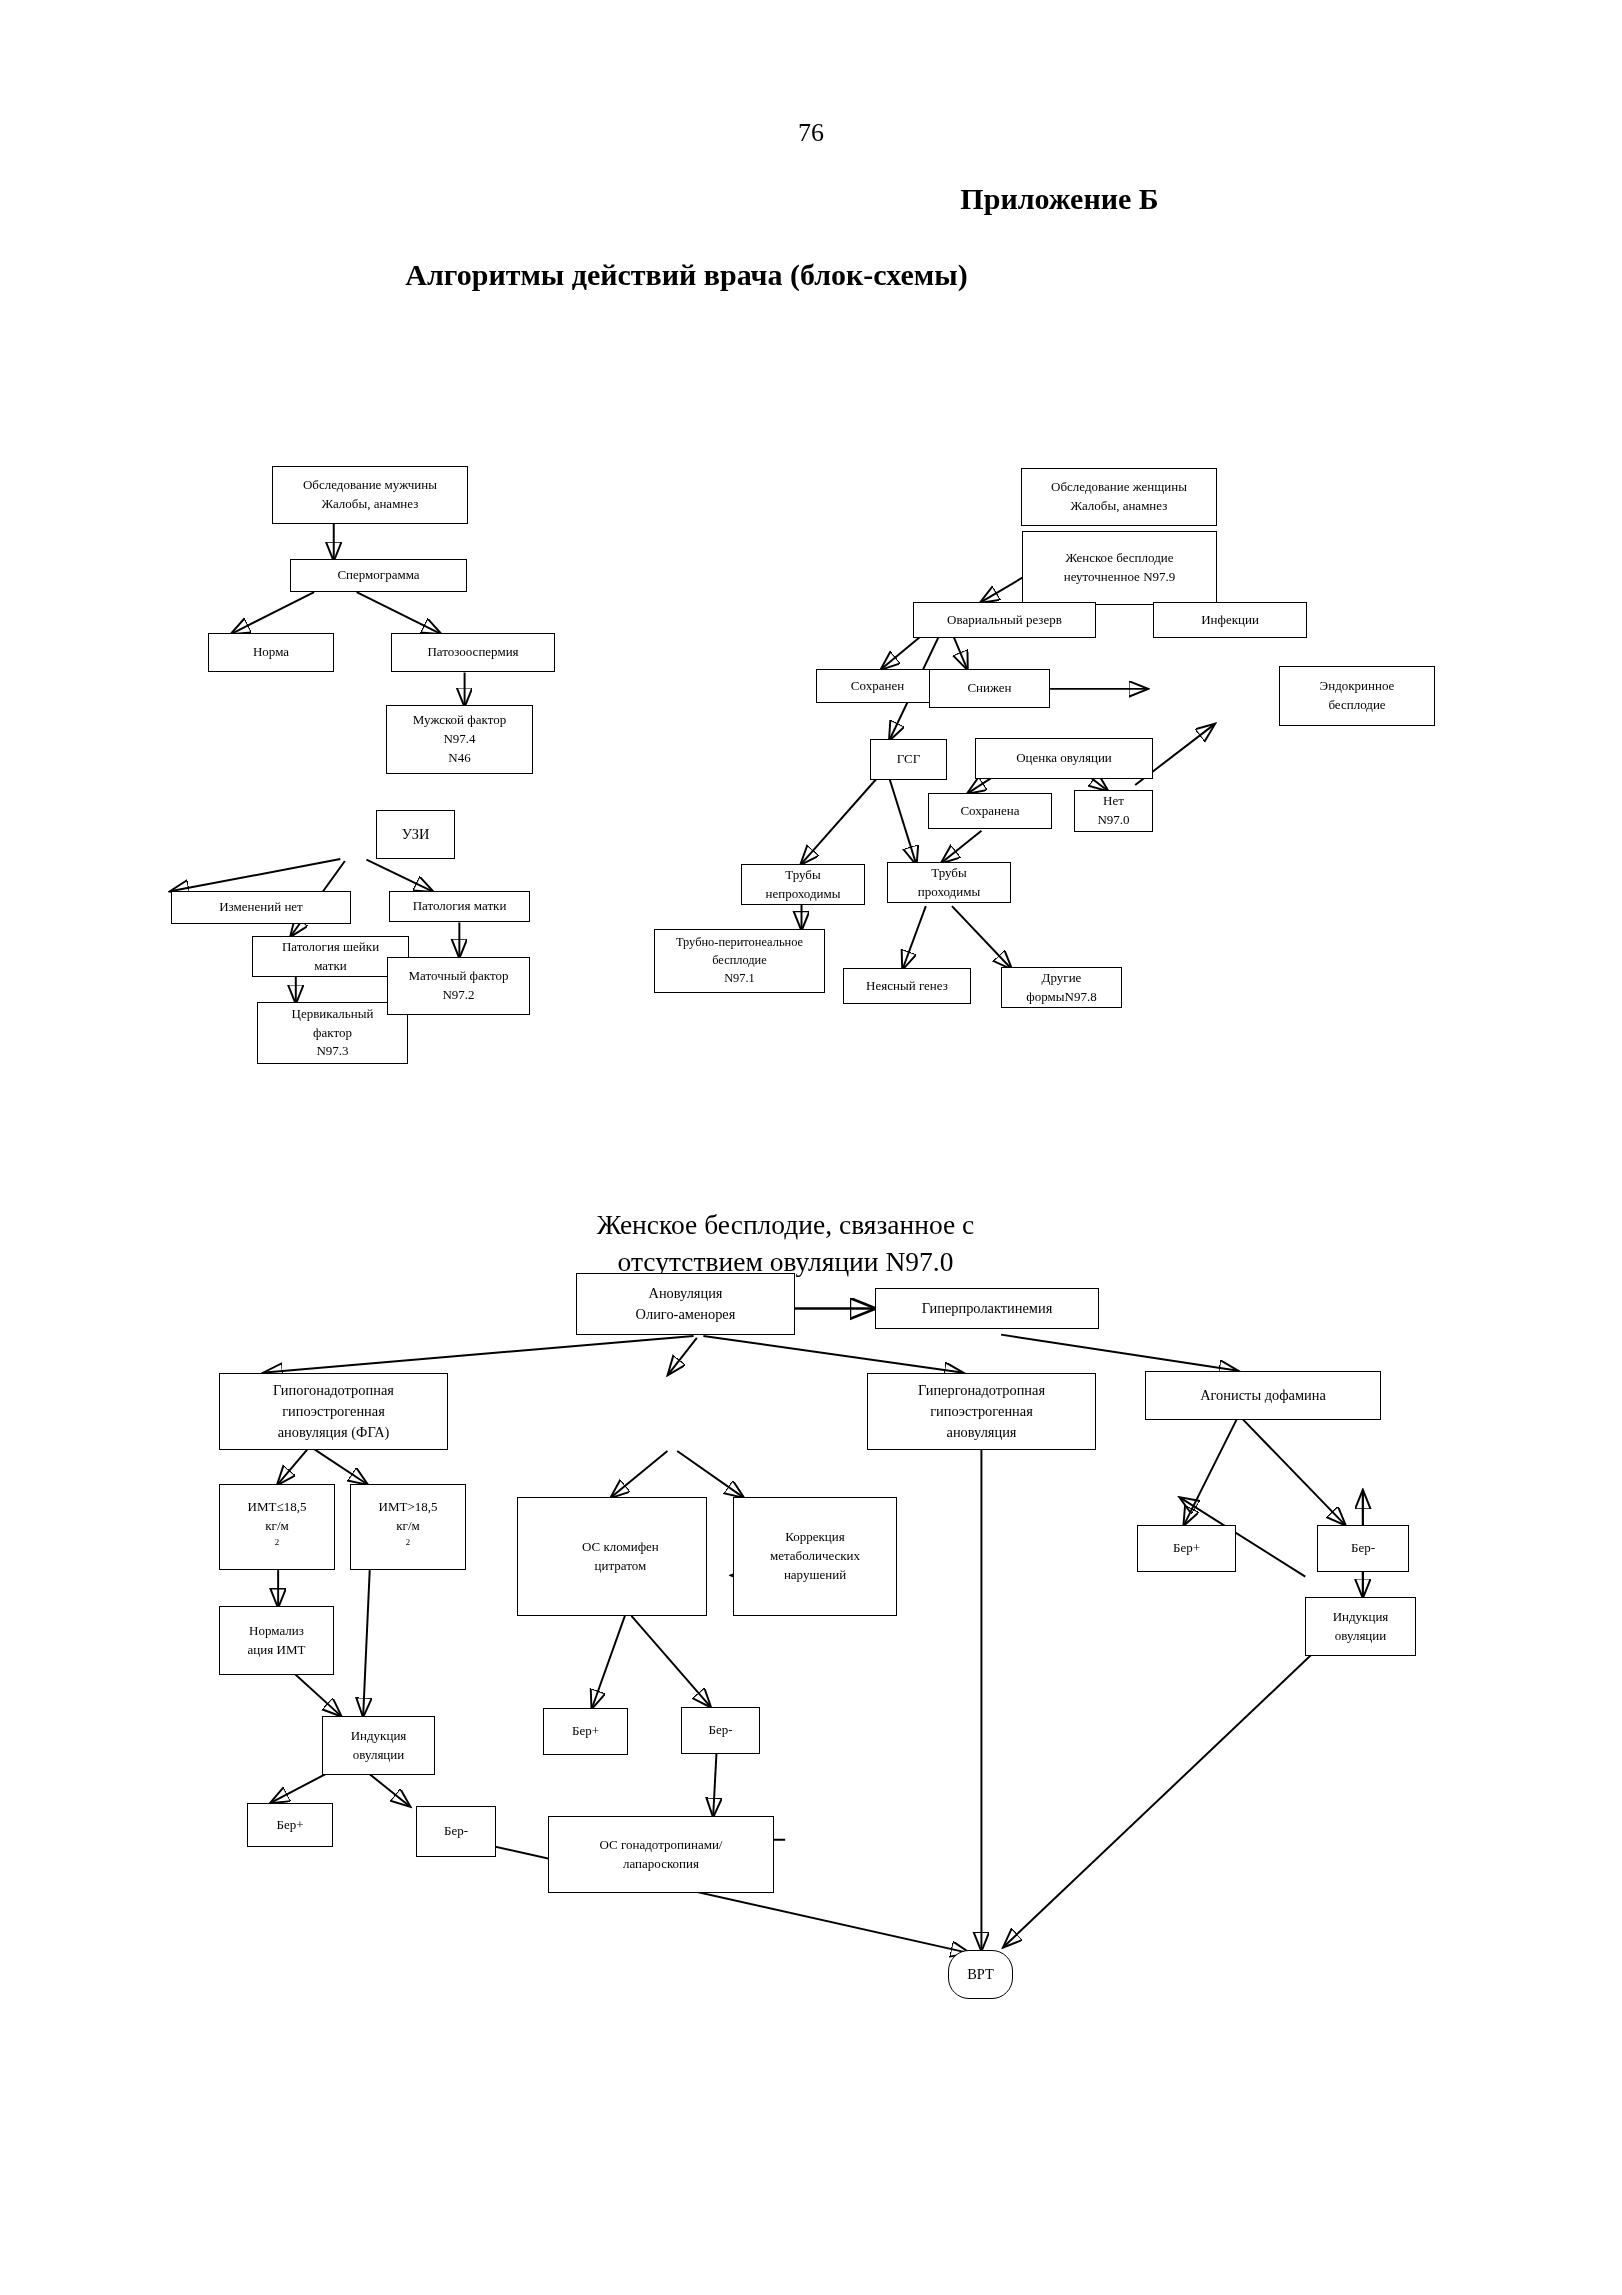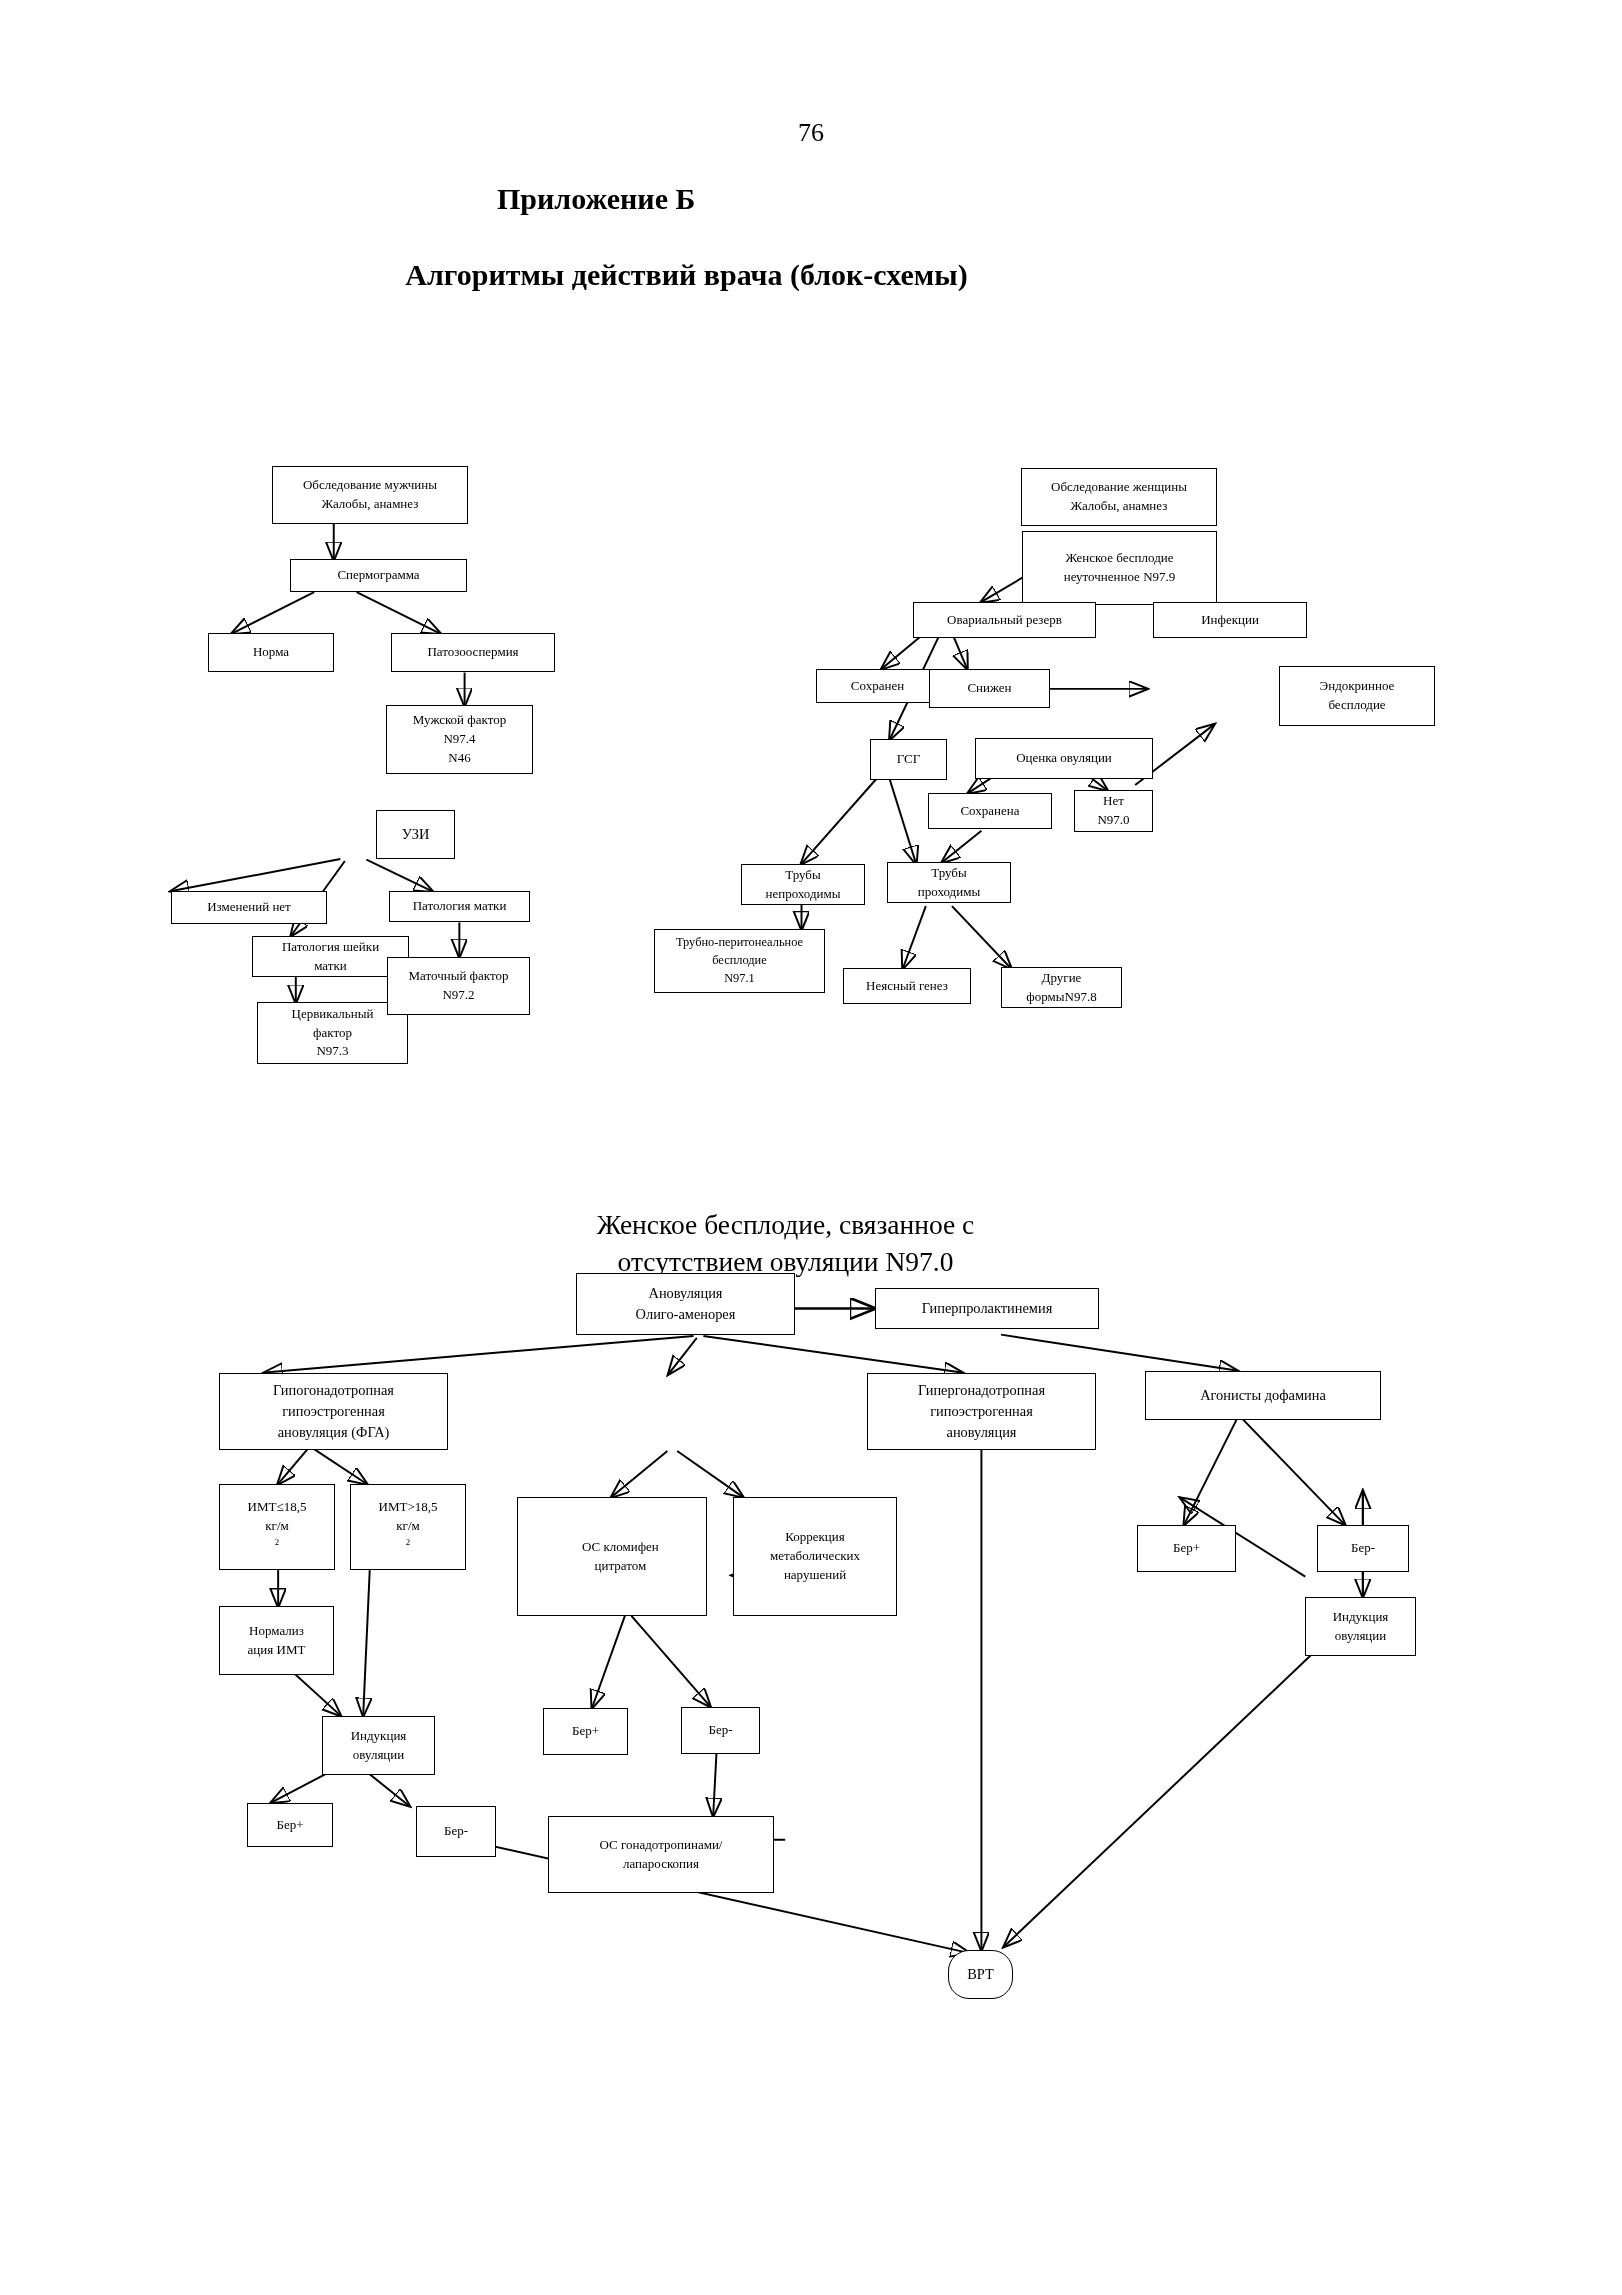--- a/index.html
+++ b/index.html
@@ -12,21 +12,21 @@
     overflow: hidden;
   }
   .page { position:absolute; inset:0; }
 
   .page-number {
     position:absolute; top:118px; left:0; width:1622px;
     text-align:center; font-size:26px;
   }
   .appendix-title {
     position:absolute; top:182px; left:0; width:1622px;
-    font-size:30px; font-weight:bold;
+    text-align:center; font-size:30px; font-weight:bold;
     padding-left: 497px;
   }
   .section-title {
     position:absolute; top:258px; left:0; width:1622px;
     text-align:center; font-size:30px; font-weight:bold;
     padding-right: 249px;
   }
 
   .dtitle {
     position:absolute; text-align:center; font-size:25px; line-height:1.33;
@@ -169,21 +169,21 @@
       <span>Мужской фактор</span>
       <span>N97.4</span>
       <span>N46</span>
     </span>
   </div>
 
   <div class="bx f22" style="left:376px; top:810px; width:79px; height:49px;">
     <span>УЗИ</span>
   </div>
 
-  <div class="bx f20" style="left:171px; top:891px; width:156px; height:33px;">
+  <div class="bx f20" style="left:171px; top:891px; width:180px; height:33px;">
     <span>Изменений нет</span>
   </div>
 
   <div class="bx f20" style="left:252px; top:936px; width:157px; height:41px;">
     <span>
       <span>Патология шейки</span>
       <span>матки</span>
     </span>
   </div>
 

